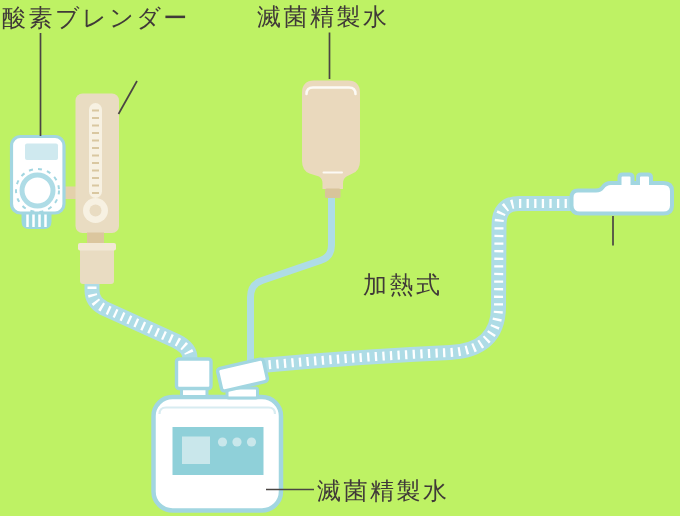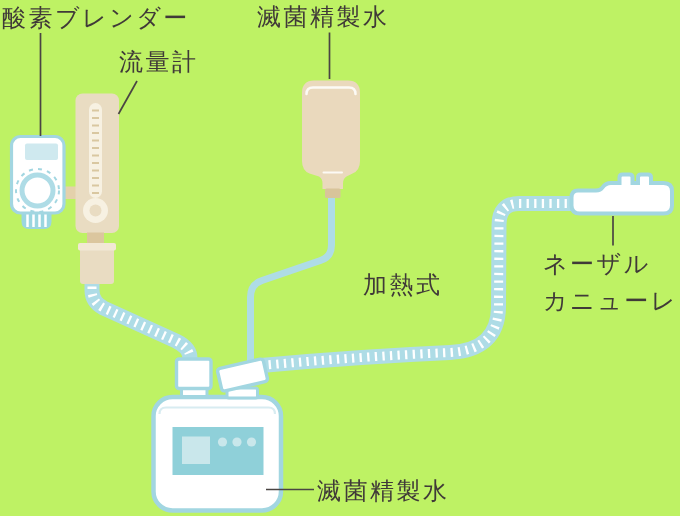--- a/index.html
+++ b/index.html
@@ -89,28 +89,23 @@
       <line x1="40.5" y1="33" x2="40.5" y2="136"></line>
       <line x1="137" y1="81" x2="118.5" y2="114"></line>
       <line x1="329.5" y1="32.5" x2="329.5" y2="79"></line>
       <line x1="613" y1="216" x2="613" y2="245.5"></line>
       <line x1="266" y1="489.5" x2="314" y2="489.5"></line>
     </g>
   </svg>
 
   <div class="label" style="left:2px;top:0px;">酸素ブレンダー</div>
 
-  <div class="label" style="left:119px;top:44px;">流量計</div>
 
   <div class="label" style="left:257px;top:-1px;">滅菌精製水</div>
 
   <div class="label" style="left:331px;top:267px;margin-left:32px;">
     <div>加熱式</div>
   </div>
 
-  <div class="label" style="left:543px;top:246px;">
-    <div>ネーザル</div>
-    <div>カニューレ</div>
-  </div>
 
   <div class="label" style="left:317px;top:473px;">滅菌精製水</div>
 
 </div>
 
 </body></html>

